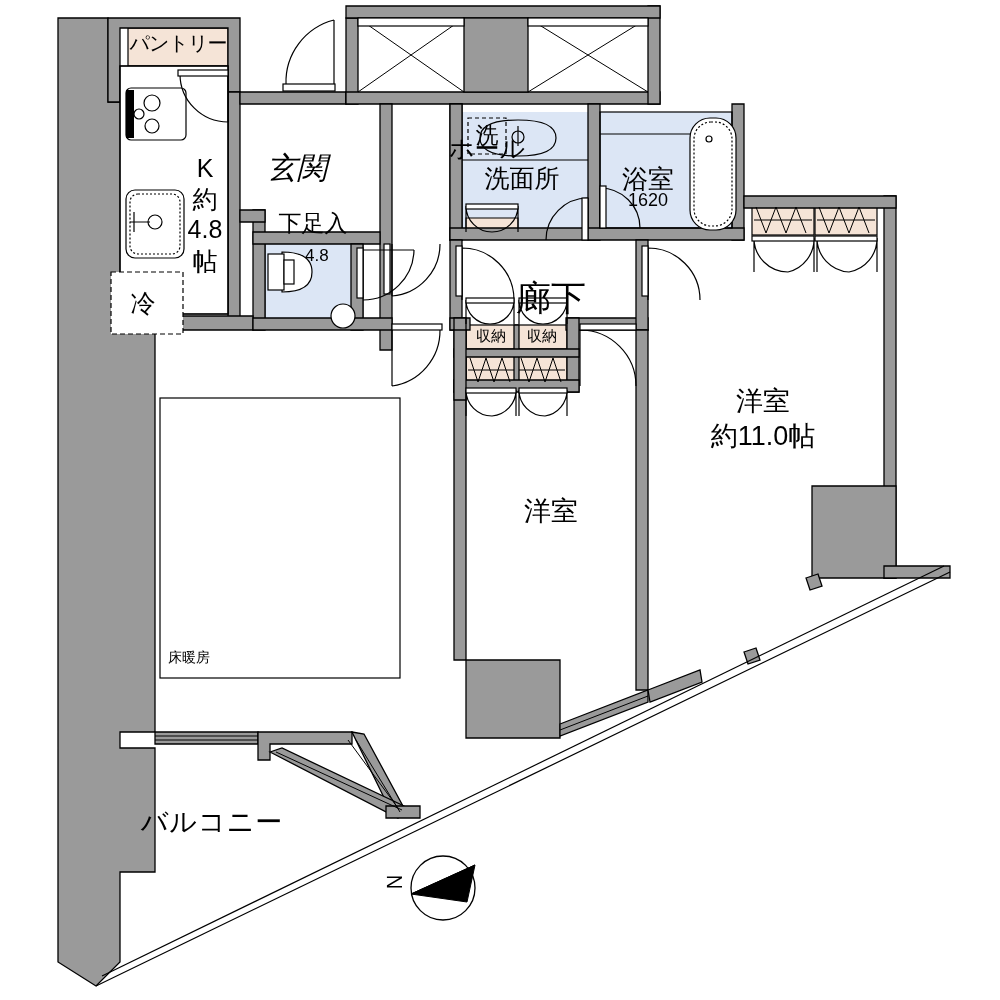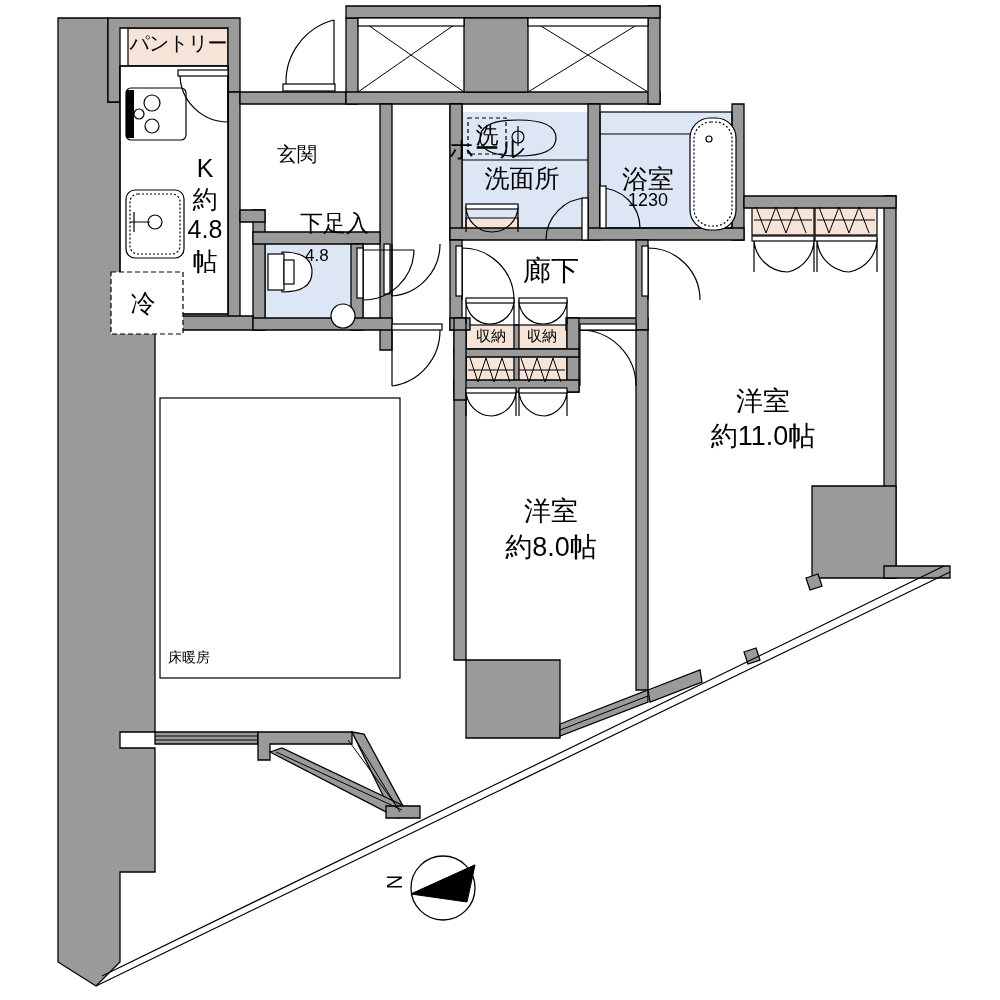--- a/index.html
+++ b/index.html
@@ -260,48 +260,48 @@
 
 <div class="lbl ctr" style="left:128px;top:33px;width:100px;font-size:20px;letter-spacing:-1px;">パントリー</div>
 
 <div class="lbl ctr" style="left:175px;top:155px;width:60px;font-size:25px;">K</div>
 <div class="lbl ctr" style="left:175px;top:186px;width:60px;font-size:25px;">約</div>
 <div class="lbl ctr" style="left:175px;top:216px;width:60px;font-size:25px;">4.8</div>
 <div class="lbl ctr" style="left:175px;top:248px;width:60px;font-size:25px;">帖</div>
 
 <div class="lbl ctr" style="left:113px;top:290px;width:60px;font-size:25px;">冷</div>
 
-<div class="lbl ctr" style="left:247px;top:144px;width:100px;font-size:20px;">玄関</div>
-
-<div class="lbl ctr" style="left:257px;top:211px;width:112px;font-size:23px;text-align:right;">下足入</div>
+<div class="lbl ctr" style="left:247px;top:152px;width:100px;font-size:30px;font-style:italic;">玄関</div>
+
+<div class="lbl ctr" style="left:257px;top:211px;width:112px;font-size:23px;">下足入</div>
 
 <div class="lbl" style="left:305px;top:247px;font-size:17px;">4.8</div>
 
 <div class="lbl ctr" style="left:403px;top:135px;width:36px;font-size:25px;line-height:1.1;margin-left:46px;">ホール</div>
 
 <div class="lbl ctr" style="left:469px;top:123px;width:36px;font-size:23px;">洗</div>
 
 <div class="lbl ctr" style="left:466px;top:165px;width:112px;font-size:25px;">洗面所</div>
 
 <div class="lbl ctr" style="left:604px;top:166px;width:88px;font-size:26px;">浴室</div>
-<div class="lbl ctr" style="left:604px;top:191px;width:88px;font-size:18px;">1230</div>
-
-<div class="lbl ctr" style="left:501px;top:256px;width:100px;font-size:28px;">廊下</div>
+<div class="lbl ctr" style="left:604px;top:191px;width:88px;font-size:18px;">1620</div>
+
+<div class="lbl ctr" style="left:501px;top:280px;width:100px;font-size:35px;">廊下</div>
 
 <div class="lbl ctr" style="left:466px;top:328px;width:50px;font-size:15px;">収納</div>
 <div class="lbl ctr" style="left:517px;top:328px;width:50px;font-size:15px;">収納</div>
 
 <div class="lbl" style="left:168px;top:650px;font-size:14px;text-align:right;">床暖房</div>
 
 <div class="lbl ctr" style="left:471px;top:497px;width:160px;font-size:27px;">洋室</div>
-<div class="lbl ctr" style="left:471px;top:533px;width:160px;font-size:27px;">約8.0帖</div>
 
 <div class="lbl ctr" style="left:683px;top:387px;width:160px;font-size:27px;">洋室</div>
 <div class="lbl ctr" style="left:683px;top:422px;width:160px;font-size:27px;">約11.0帖</div>
 
+<div class="lbl ctr" style="left:112px;top:808px;width:200px;font-size:27px;letter-spacing:1px;">バルコニー</div>
 
 <svg width="120" height="110" style="position:absolute;left:385px;top:845px;">
   <circle cx="58" cy="43" r="32" fill="#fff" stroke="#000" stroke-width="1.3"></circle>
   <path d="M26,49 L90,20 L82,57 Z" fill="#000" stroke="#000" stroke-width="1"></path>
   <path d="M26,49 L90,20 L62,44 Z" fill="#000" stroke="#000" stroke-width="1"></path>
 </svg>
 <div class="lbl" style="left:383px;top:893px;font-size:22px;transform:rotate(-90deg);transform-origin:left top;">Ｎ</div>
 
 </div>
 

